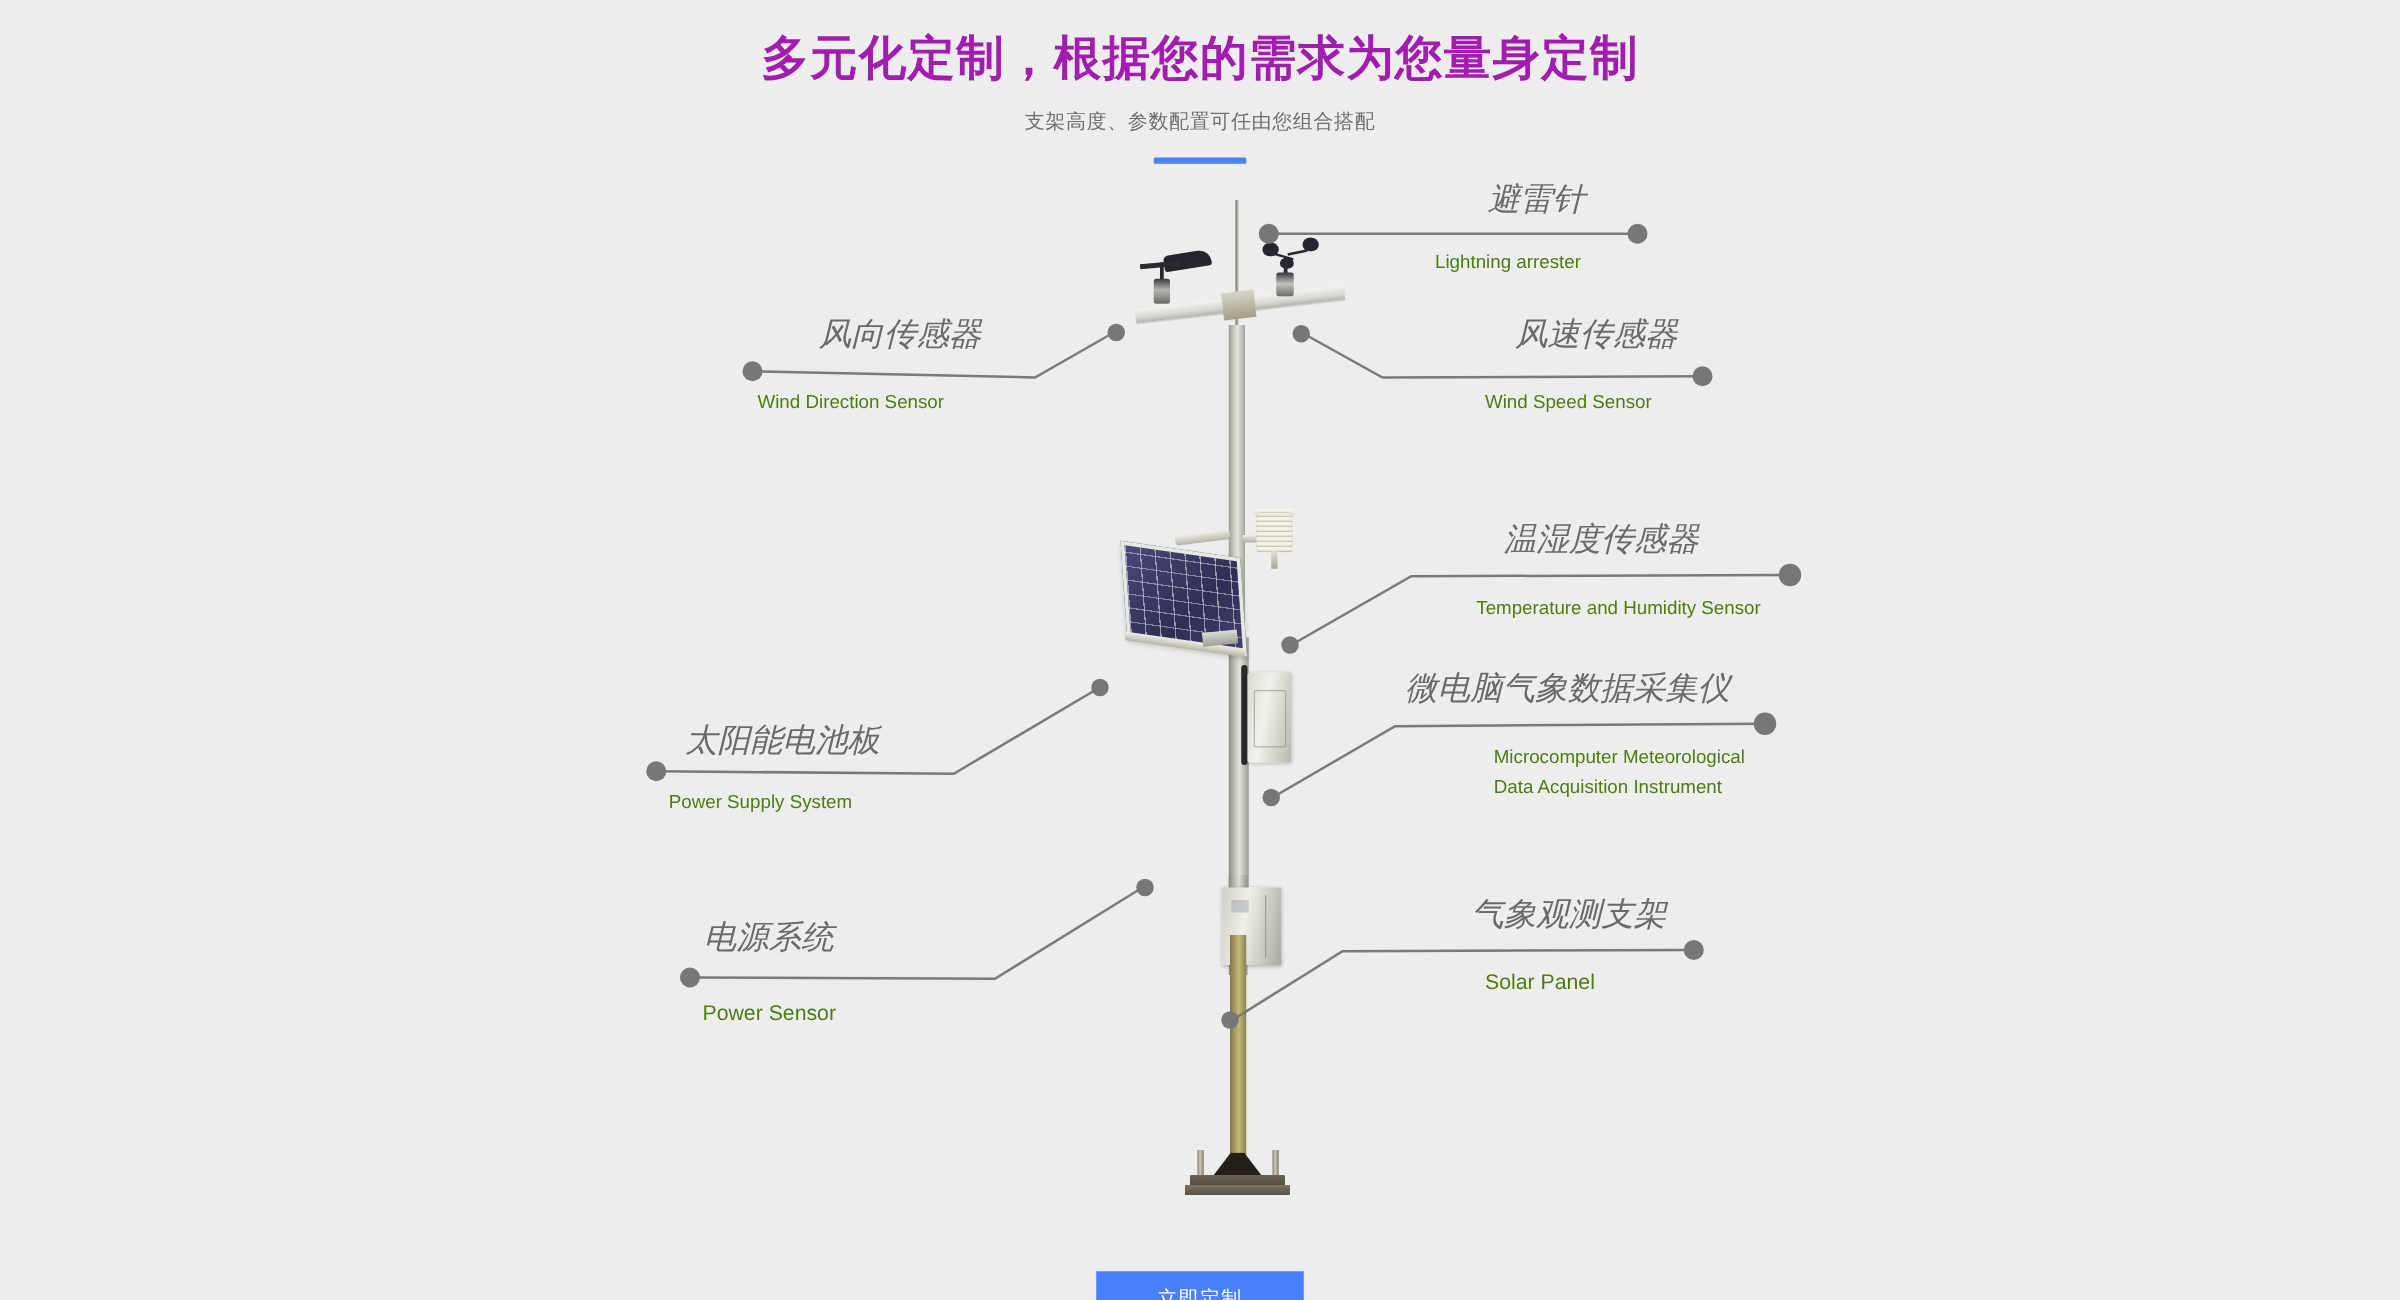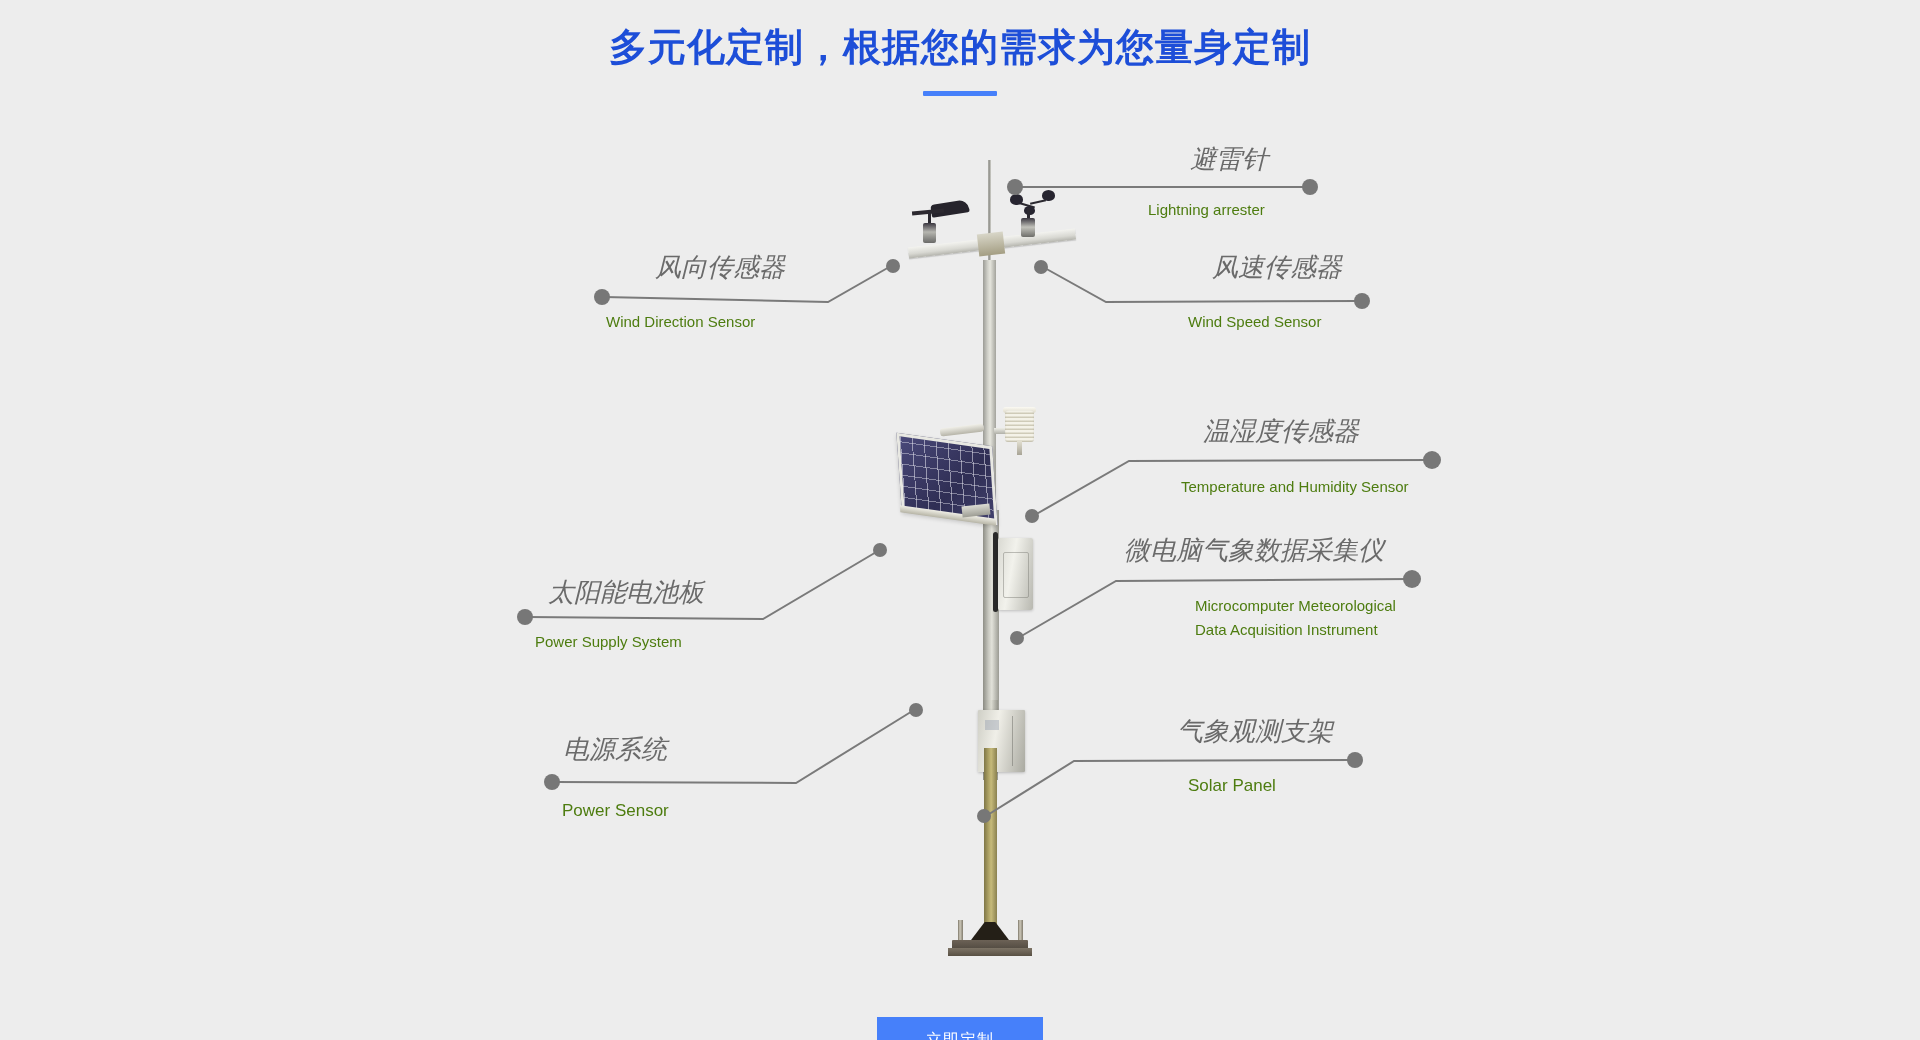--- a/index.html
+++ b/index.html
@@ -24,21 +24,21 @@
     top: 0; left: 0;
     width: 1920px;
     text-align: center;
   }
   .page-title {
     margin: 0;
     padding-top: 22px;
     font-size: 38px;
     font-weight: 700;
     letter-spacing: 1px;
-    color: #1d4ed8;
+    color: #a21caf;
     line-height: 1.35;
   }
   .page-subtitle {
     margin: 0;
     padding-top: 14px;
     font-size: 16px;
     color: #6f6f6f;
     letter-spacing: 0.5px;
   }
   .accent-bar {
@@ -358,20 +358,21 @@
     margin-top: 46px;
   }
 </style>
 </head>
 <body>
 
 <div id="page">
 
   <div class="header">
     <h1 class="page-title">多元化定制，根据您的需求为您量身定制</h1>
+    <p class="page-subtitle">支架高度、参数配置可任由您组合搭配</p>
     <div class="accent-bar" style="background: rgb(70, 128, 250);"></div>
   </div>
 
   <div class="stage">
 
     <div class="station">
       <div class="st-lightning-rod"></div>
       <div class="st-crossarm"></div>
       <div class="st-crossarm-clamp"></div>
 

